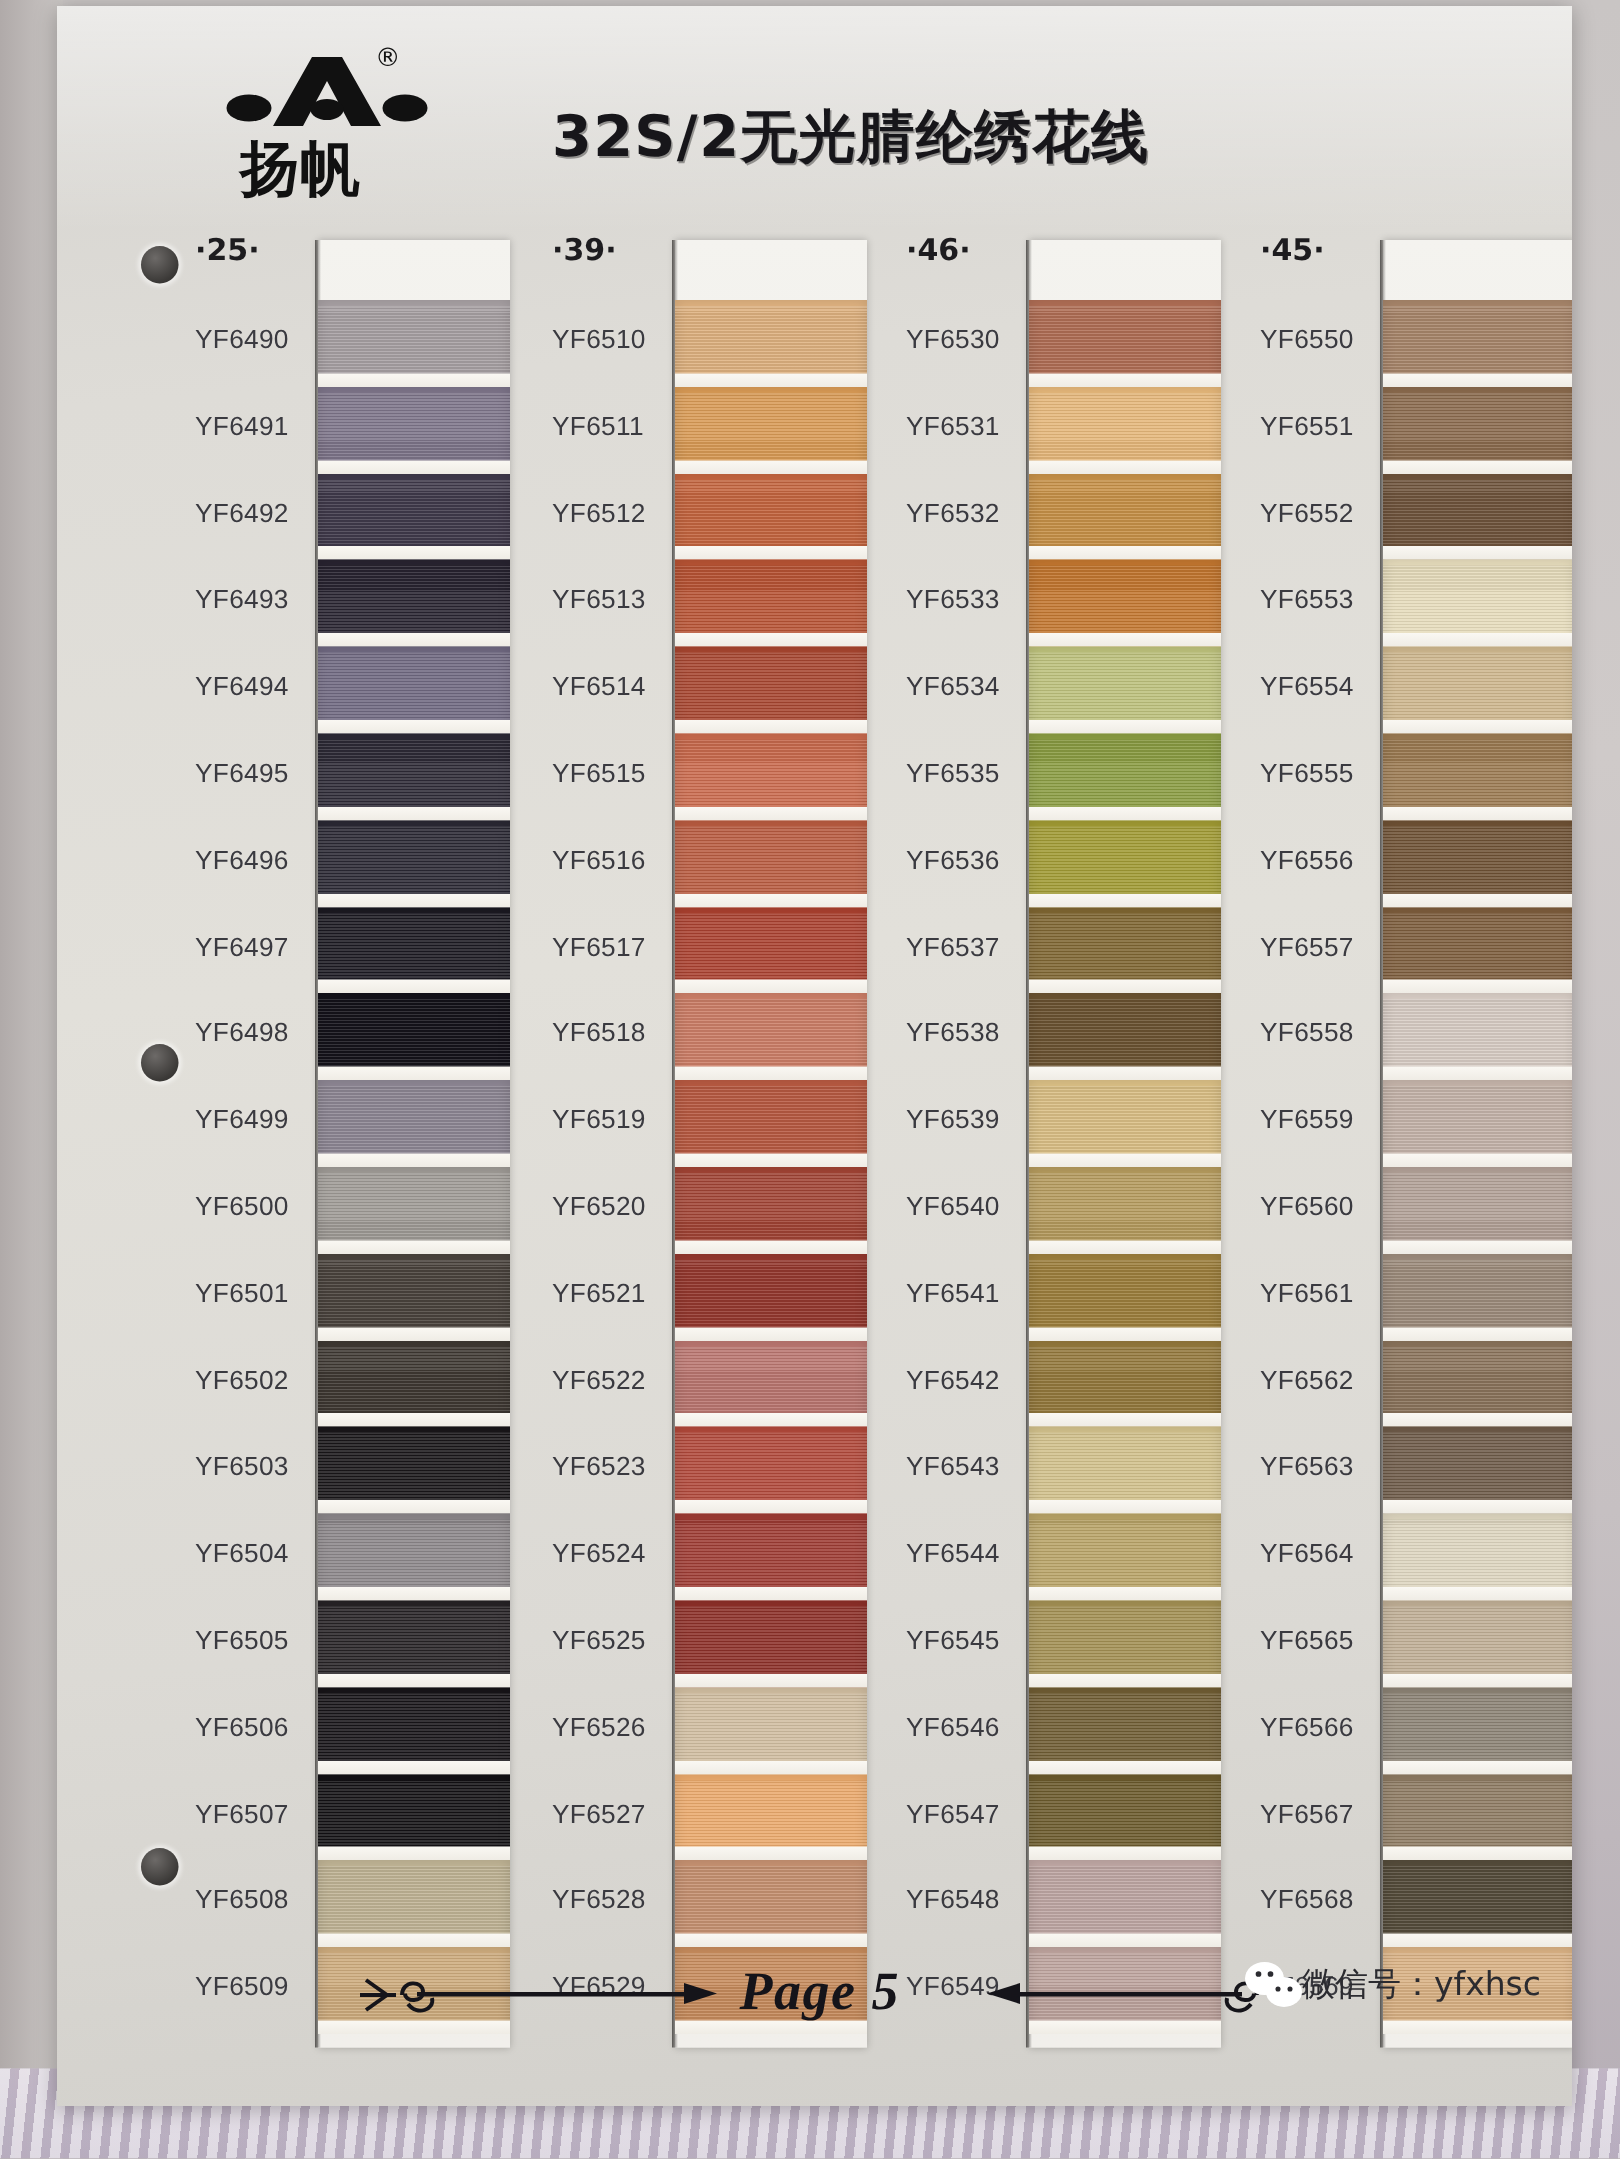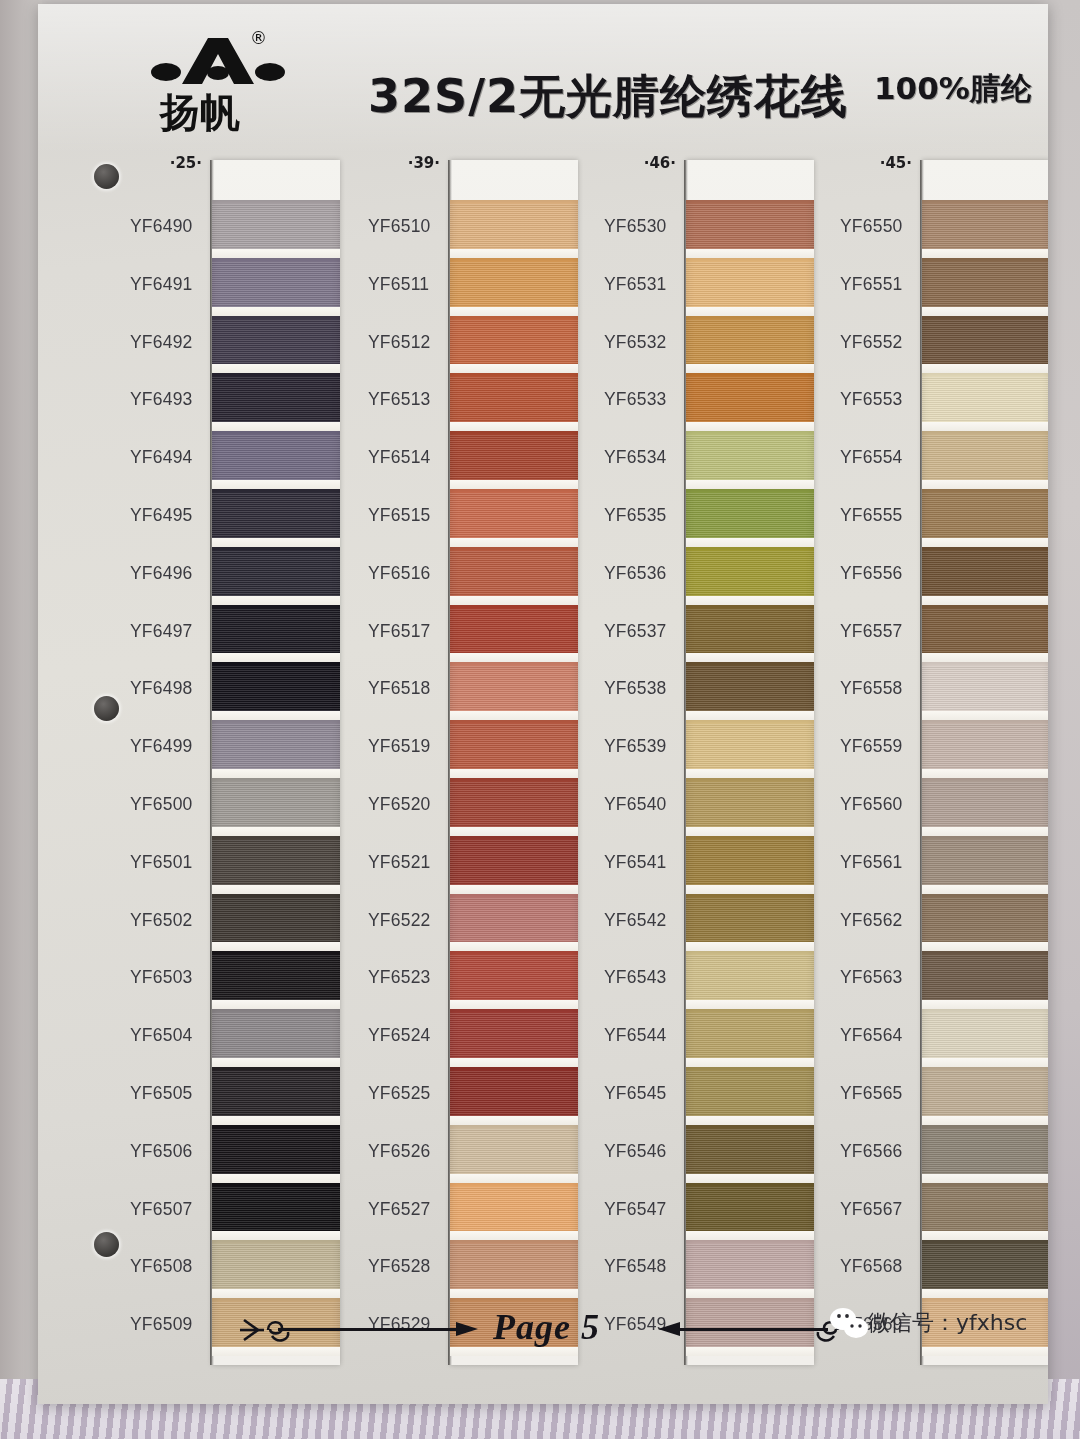--- a/index.html
+++ b/index.html
@@ -49,38 +49,38 @@
     box-shadow:0 0 3px 2px rgba(255,255,255,.55);
   }
 
   
   .header{position:absolute;left:0;top:0;width:1010px;height:148px;}
   .logo{position:absolute;left:92px;top:22px;width:180px;height:112px;}
   .logo svg{display:block;}
   .title-main{
     position:absolute;left:330px;top:62px;
     font-family:"DejaVu Sans",sans-serif;
-    font-weight:bold;font-size:46px;letter-spacing:1px;color:#17161a;
+    font-weight:bold;font-size:38px;letter-spacing:1px;color:#17161a;
     text-shadow:1px 1px 0 rgba(0,0,0,.35);
     white-space:nowrap;
   }
   .title-sub{
     position:absolute;left:836px;top:64px;
     font-family:"DejaVu Sans",sans-serif;
     font-weight:bold;font-size:31px;color:#17161a;
     text-shadow:1px 1px 0 rgba(0,0,0,.3);
     white-space:nowrap;
   }
 
   
   .col{position:absolute;top:150px;}
   .col-num{
-    position:absolute;top:0;left:0;width:72px;text-align:right;
+    position:absolute;top:0;left:0;width:72px;text-align:left;
     font-family:"DejaVu Sans",sans-serif;
-    font-weight:bold;font-size:15px;color:#1d1c1f;
+    font-weight:bold;font-size:20px;color:#1d1c1f;
   }
   .labels{position:absolute;top:44px;left:0;width:80px;}
   .label{
     height:57.8px;line-height:57.8px;
     font-size:17.5px;color:#3a3a40;letter-spacing:.2px;
     white-space:nowrap;text-align:left;
   }
   
   .card{
     position:absolute;top:6px;left:82px;width:128px;height:1205px;
@@ -148,21 +148,20 @@
           <ellipse cx="36" cy="46" rx="15" ry="9"></ellipse>
           <ellipse cx="140" cy="46" rx="15" ry="9"></ellipse>
           <ellipse cx="88" cy="47" rx="11" ry="7"></ellipse>
           <text x="120" y="18" font-family="DejaVu Sans, sans-serif" font-size="17">®</text>
           <text x="30" y="100" font-family="DejaVu Sans, sans-serif" font-size="40" font-weight="bold">扬帆</text>
         </g>
       </svg>
     </div>
 
     <div class="title-main">32S/2无光腈纶绣花线</div>
-    <div class="title-sub">100%腈纶</div>
   </div>
 
   <div id="columns">
       <div class="col" style="left: 92px;">
         <div class="col-num">·25·</div>
         <div class="card">
           <div class="swatches">
             <div class="swatch" style="background: rgb(168, 161, 164);">
               <div class="thread"></div>
               <div class="gap"></div>

